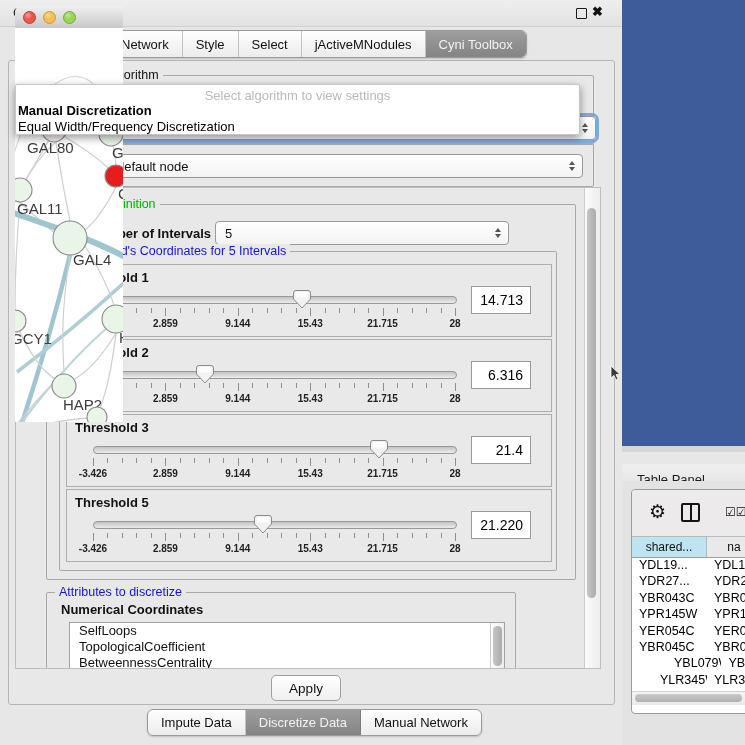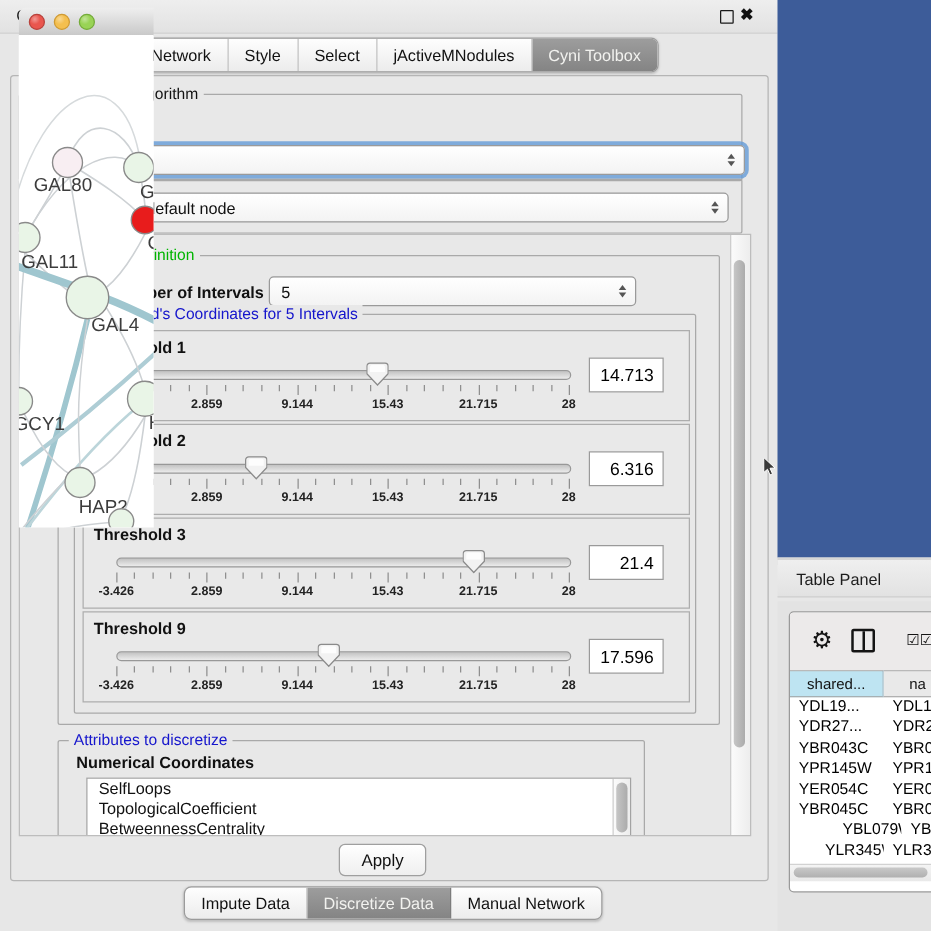--- a/index.html
+++ b/index.html
@@ -74,21 +74,21 @@
 
   
   #desktop{position:absolute;left:622px;top:0;width:123px;height:446px;}
   #netframe-titlebar{position:absolute;left:15px;top:6px;width:108px;height:22px;
       background:linear-gradient(#efefef,#c9c9c9);border-bottom:1px solid #979797;border-top-left-radius:6px;}
   .light{position:absolute;top:4.5px;width:13px;height:13px;border-radius:50%;box-sizing:border-box;}
   #netcanvas{position:absolute;left:15px;top:28px;width:108px;height:394px;background:#ffffff;overflow:hidden;}
   #netcanvas text{font-family:"Liberation Sans",sans-serif;}
 
   #splitter{position:absolute;left:622px;top:446px;width:123px;height:6px;background:#d6d6d6;}
-  #tablepanel-titlebar{position:absolute;left:622px;top:448px;width:123px;height:29px;
+  #tablepanel-titlebar{position:absolute;left:622px;top:464px;width:123px;height:29px;
       background:linear-gradient(#efefef,#e2e2e2);border-bottom:1px solid #cdcdcd;text-align:center;}
   #tablepanel-titlebar .t{position:absolute;left:15px;top:8px;font-size:13px;color:#1d1d1d;}
   #tablepanel-body{position:absolute;left:622px;top:481px;width:123px;height:264px;background:#e3e3e3;}
   #table-card{position:absolute;left:9px;top:8px;width:130px;height:223px;background:#fff;
               border:1px solid #9a9a9a;border-radius:4px;overflow:hidden;}
   #table-toolbar{position:absolute;left:0;top:0;width:100%;height:46px;background:#eceaea;}
   .gear{position:absolute;left:17px;top:10px;font-size:19px;color:#141414;}
   .splitcols{position:absolute;left:49px;top:13px;width:15px;height:15px;border:2px solid #141414;border-radius:2px;}
   .splitcols::after{content:"";position:absolute;left:6.5px;top:0;width:2px;height:15px;background:#141414;}
   .cbx{position:absolute;top:15px;font-size:12px;color:#141414;}
@@ -145,20 +145,27 @@
     <div class="group" style="left:6px;top:14px;width:577px;height:68px;">
       <span class="gtitle">Discretization Algorithm</span>
       <div id="algo-combo" class="combo">
         <div class="stepper">
             <div class="arr-up"></div>
             <div class="arr-dn"></div>
           </div>
       </div>
     </div>
 
+    <div id="algo-popup">
+      <div class="hint">Select algorithm to view settings</div>
+      <div id="algo-options">
+          <div class="opt sel">Manual Discretization</div>
+          <div class="opt">Equal Width/Frequency Discretization</div>
+        </div>
+    </div>
 
     <div class="group" style="left:6px;top:82px;width:577px;height:42px;">
       <span class="gtitle">Table Data</span>
       <div class="combo" style="left:10px;top:10px;width:557px;height:24px;">
         <span>galFiltered.sif default node</span>
         <div class="stepper">
             <div class="arr-up"></div>
             <div class="arr-dn"></div>
           </div>
       </div>
@@ -298,21 +305,21 @@
                 <div class="ticklab" style="left: 213.2px; top: 53px;">15.43</div>
                 <div class="ticklab" style="left: 285.6px; top: 53px;">21.715</div>
                 <div class="ticklab" style="left: 358px; top: 53px;">28</div>
                 <svg width="18" height="20" class="thumb" style="left: 302.98px;">
                   <path d="M3,1.5 h12 a2.5,2.5 0 0 1 2.5,2.5 v6 l-8.5,9 -8.5,-9 v-6 a2.5,2.5 0 0 1 2.5,-2.5 z" fill="#f2f2f2" stroke="#8b8b8b" stroke-width="1"></path>
                   <path d="M4.5,3 h9 a1.5,1.5 0 0 1 1.5,1.5 v4 h-12 v-4 a1.5,1.5 0 0 1 1.5,-1.5 z" fill="#fdfdfd"></path>
                 </svg>
                 <div class="vbox">21.4</div>
               </div>
               <div class="trow" style="top: 237px;">
-                <div class="tl">Threshold 9</div>
+                <div class="tl">Threshold 5</div>
                 <div class="track"></div>
                 <div class="tick" style="left: 26px; top: 43px; height: 8px;"></div>
                 <div class="tick" style="left: 40.48px; top: 43px; height: 5px;"></div>
                 <div class="tick" style="left: 54.96px; top: 43px; height: 5px;"></div>
                 <div class="tick" style="left: 69.44px; top: 43px; height: 5px;"></div>
                 <div class="tick" style="left: 83.92px; top: 43px; height: 5px;"></div>
                 <div class="tick" style="left: 98.4px; top: 43px; height: 8px;"></div>
                 <div class="tick" style="left: 112.88px; top: 43px; height: 5px;"></div>
                 <div class="tick" style="left: 127.36px; top: 43px; height: 5px;"></div>
                 <div class="tick" style="left: 141.84px; top: 43px; height: 5px;"></div>
@@ -336,21 +343,21 @@
                 <div class="ticklab" style="left: -4px; top: 53px;">-3.426</div>
                 <div class="ticklab" style="left: 68.4px; top: 53px;">2.859</div>
                 <div class="ticklab" style="left: 140.8px; top: 53px;">9.144</div>
                 <div class="ticklab" style="left: 213.2px; top: 53px;">15.43</div>
                 <div class="ticklab" style="left: 285.6px; top: 53px;">21.715</div>
                 <div class="ticklab" style="left: 358px; top: 53px;">28</div>
                 <svg width="18" height="20" class="thumb" style="left: 187.14px;">
                   <path d="M3,1.5 h12 a2.5,2.5 0 0 1 2.5,2.5 v6 l-8.5,9 -8.5,-9 v-6 a2.5,2.5 0 0 1 2.5,-2.5 z" fill="#f2f2f2" stroke="#8b8b8b" stroke-width="1"></path>
                   <path d="M4.5,3 h9 a1.5,1.5 0 0 1 1.5,1.5 v4 h-12 v-4 a1.5,1.5 0 0 1 1.5,-1.5 z" fill="#fdfdfd"></path>
                 </svg>
-                <div class="vbox">17.596</div>
+                <div class="vbox">21.220</div>
               </div>
             </div>
         </div>
       </div>
 
       <div class="group" style="left:30px;top:404px;width:468px;height:80px;">
         <span class="gtitle blue">Attributes to discretize</span>
         <div style="position:absolute;left:14px;top:9px;font-size:13px;font-weight:bold;color:#111;">Numerical Coordinates</div>
         <div class="list" style="left:22px;top:29px;width:434px;height:48px;">
           <div id="attr-items">

